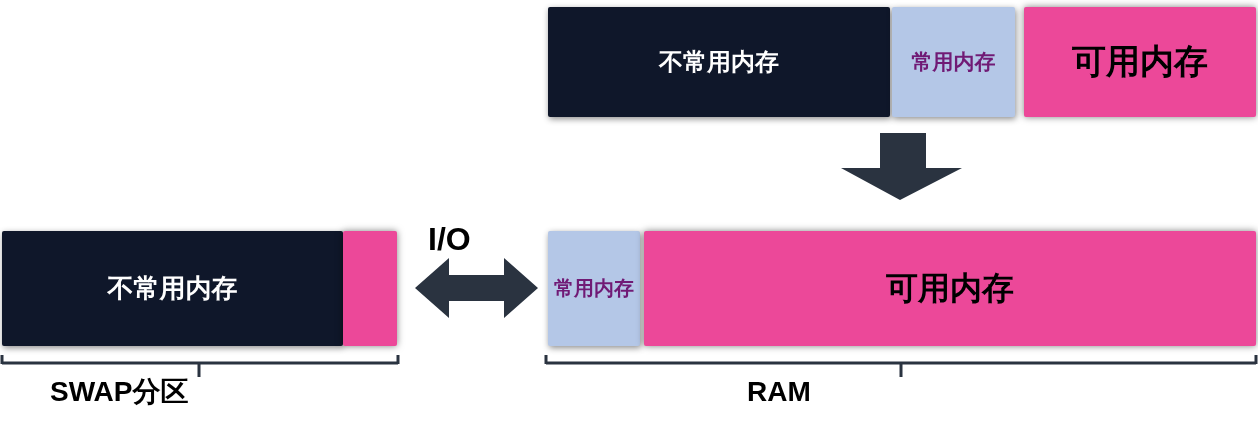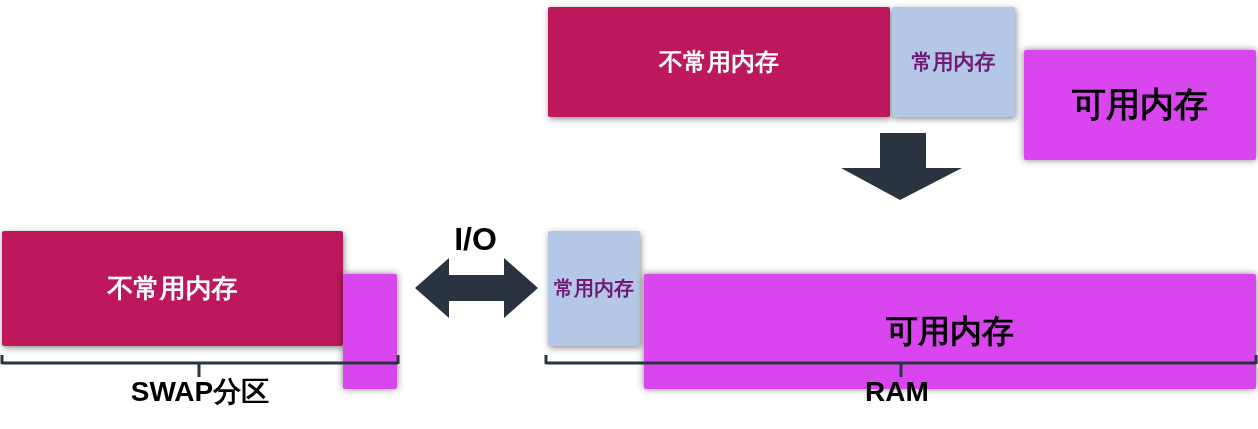--- a/index.html
+++ b/index.html
@@ -19,69 +19,66 @@
     position: absolute;
     display: flex;
     align-items: center;
     justify-content: center;
     box-sizing: border-box;
     border-radius: 2px;
     font-weight: bold;
     text-align: center;
   }
   .seg-navy {
-    background: #be185d;
+    background: #0f172a;
     color: #ffffff;
     box-shadow: 1px 2px 6px rgba(0,0,0,0.45);
   }
   .seg-lightblue {
     background: #B4C7E7;
     color: #701a75;
     box-shadow: 1px 2px 6px rgba(0,0,0,0.45);
   }
   .seg-white {
-    background: #d946ef;
+    background: #ec4899;
     color: #000000;
     box-shadow: 0 0 7px rgba(0,0,0,0.5);
-    margin-top: 43px;
   }
   
   .top-seg { top: 7px; height: 110px; }
   .top-infreq { left: 548px; width: 342px; font-size: 24px; }
   .top-freq   { left: 892px; width: 123px; font-size: 21px; }
   .top-avail  { left: 1024px; width: 232px; font-size: 34px; }
   
   .bot-seg { top: 231px; height: 115px; }
   .swap-infreq { left: 2px;   width: 341px; font-size: 26px; }
   .swap-free   { left: 343px; width: 54px; }
   .ram-freq    { left: 548px; width: 92px;  font-size: 20px; }
   .ram-avail   { left: 644px; width: 612px; font-size: 32px; }
   
   .down-arrow { position: absolute; left: 835px; top: 133px; width: 130px; height: 70px; }
   .io-arrow   { position: absolute; left: 413px; top: 256px; width: 127px; height: 62px; }
   .io-label {
     position: absolute;
     left: 428px;
     top: 222px;
     width: 95px;
-    text-align: center;
     font-size: 32px;
     font-weight: 600;
     color: #000000;
     line-height: 34px;
   }
   
   .bracket { position: absolute; width: 400px; height: 28px; top: 352px; }
   .bracket-left  { left: 0; }
   .bracket-right { left: 544px; width: 714px; }
   .caption {
     position: absolute;
     top: 376px;
     width: 300px;
-    text-align: center;
     font-size: 28px;
     font-weight: bold;
     color: #000000;
     line-height: 32px;
   }
   .caption-swap { left: 50px; }
   .caption-ram  { left: 747px; }
 </style>
 </head>
 <body>

